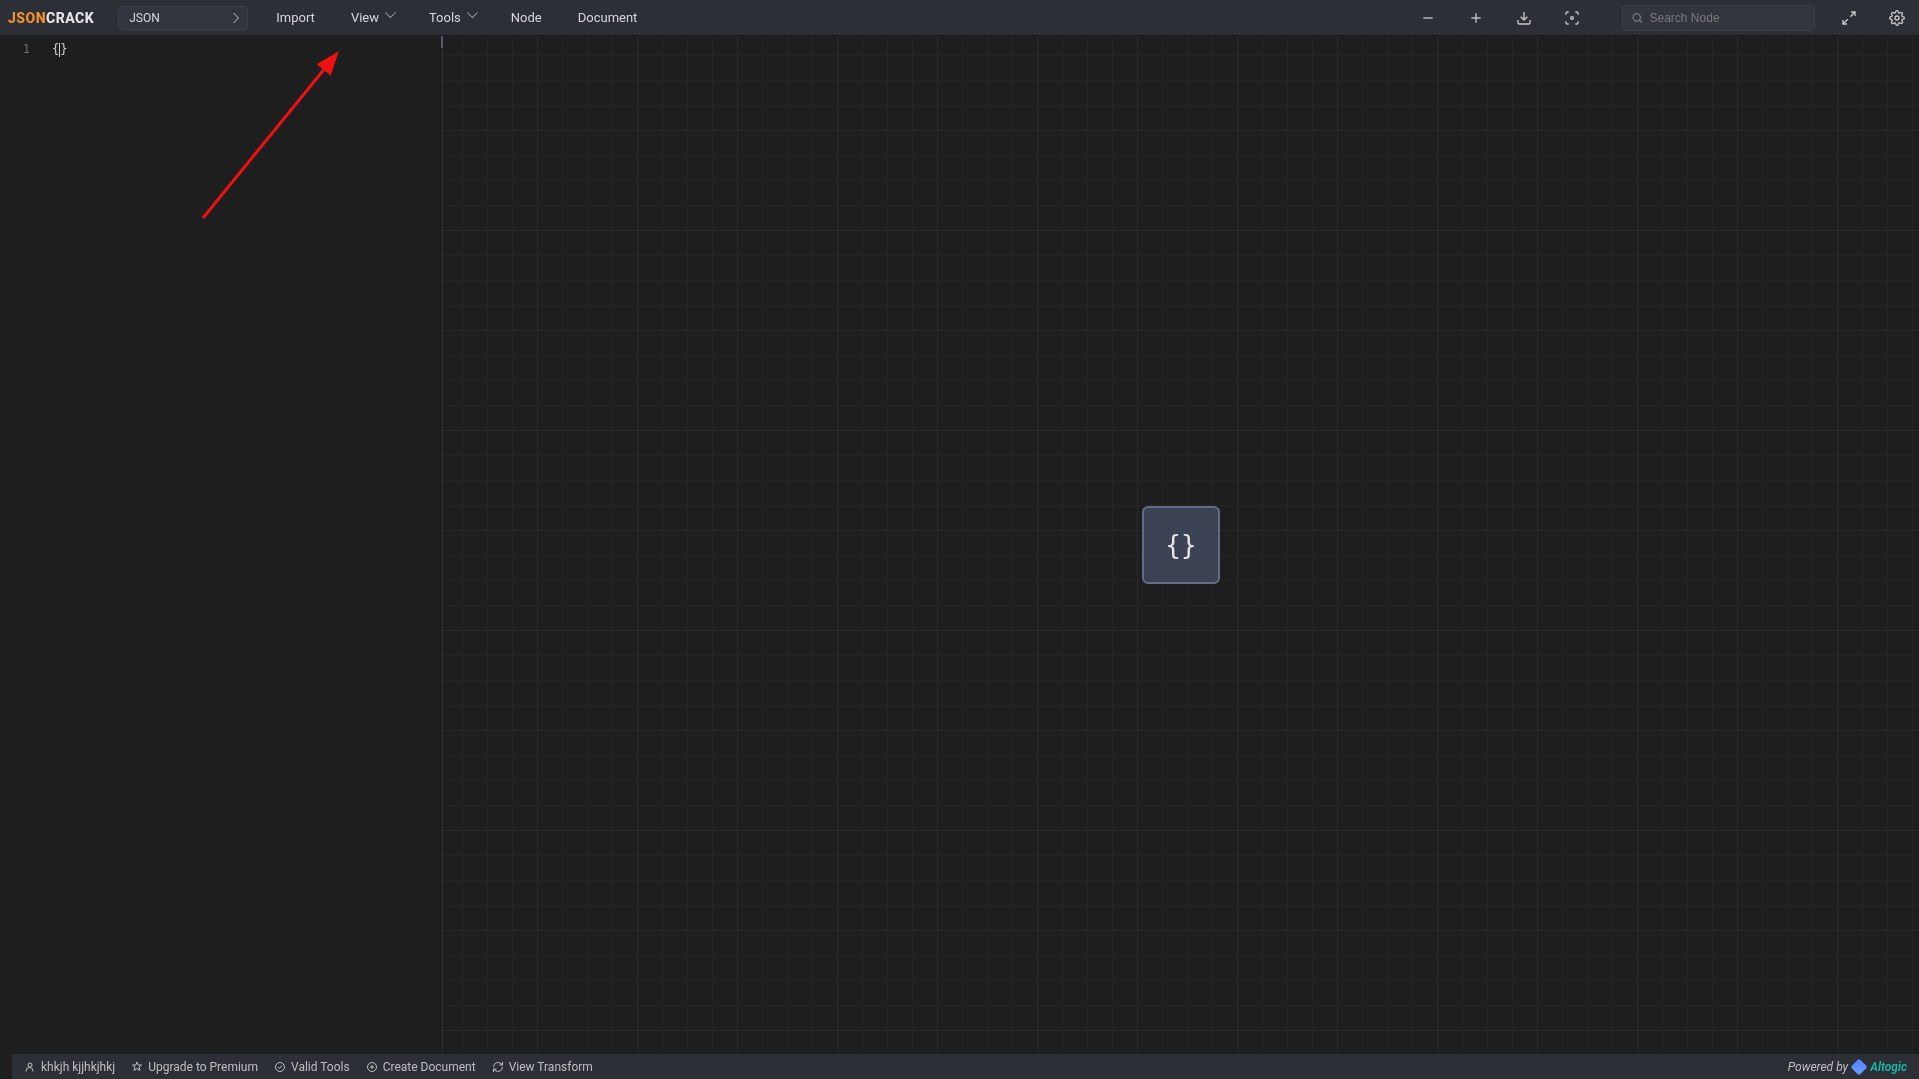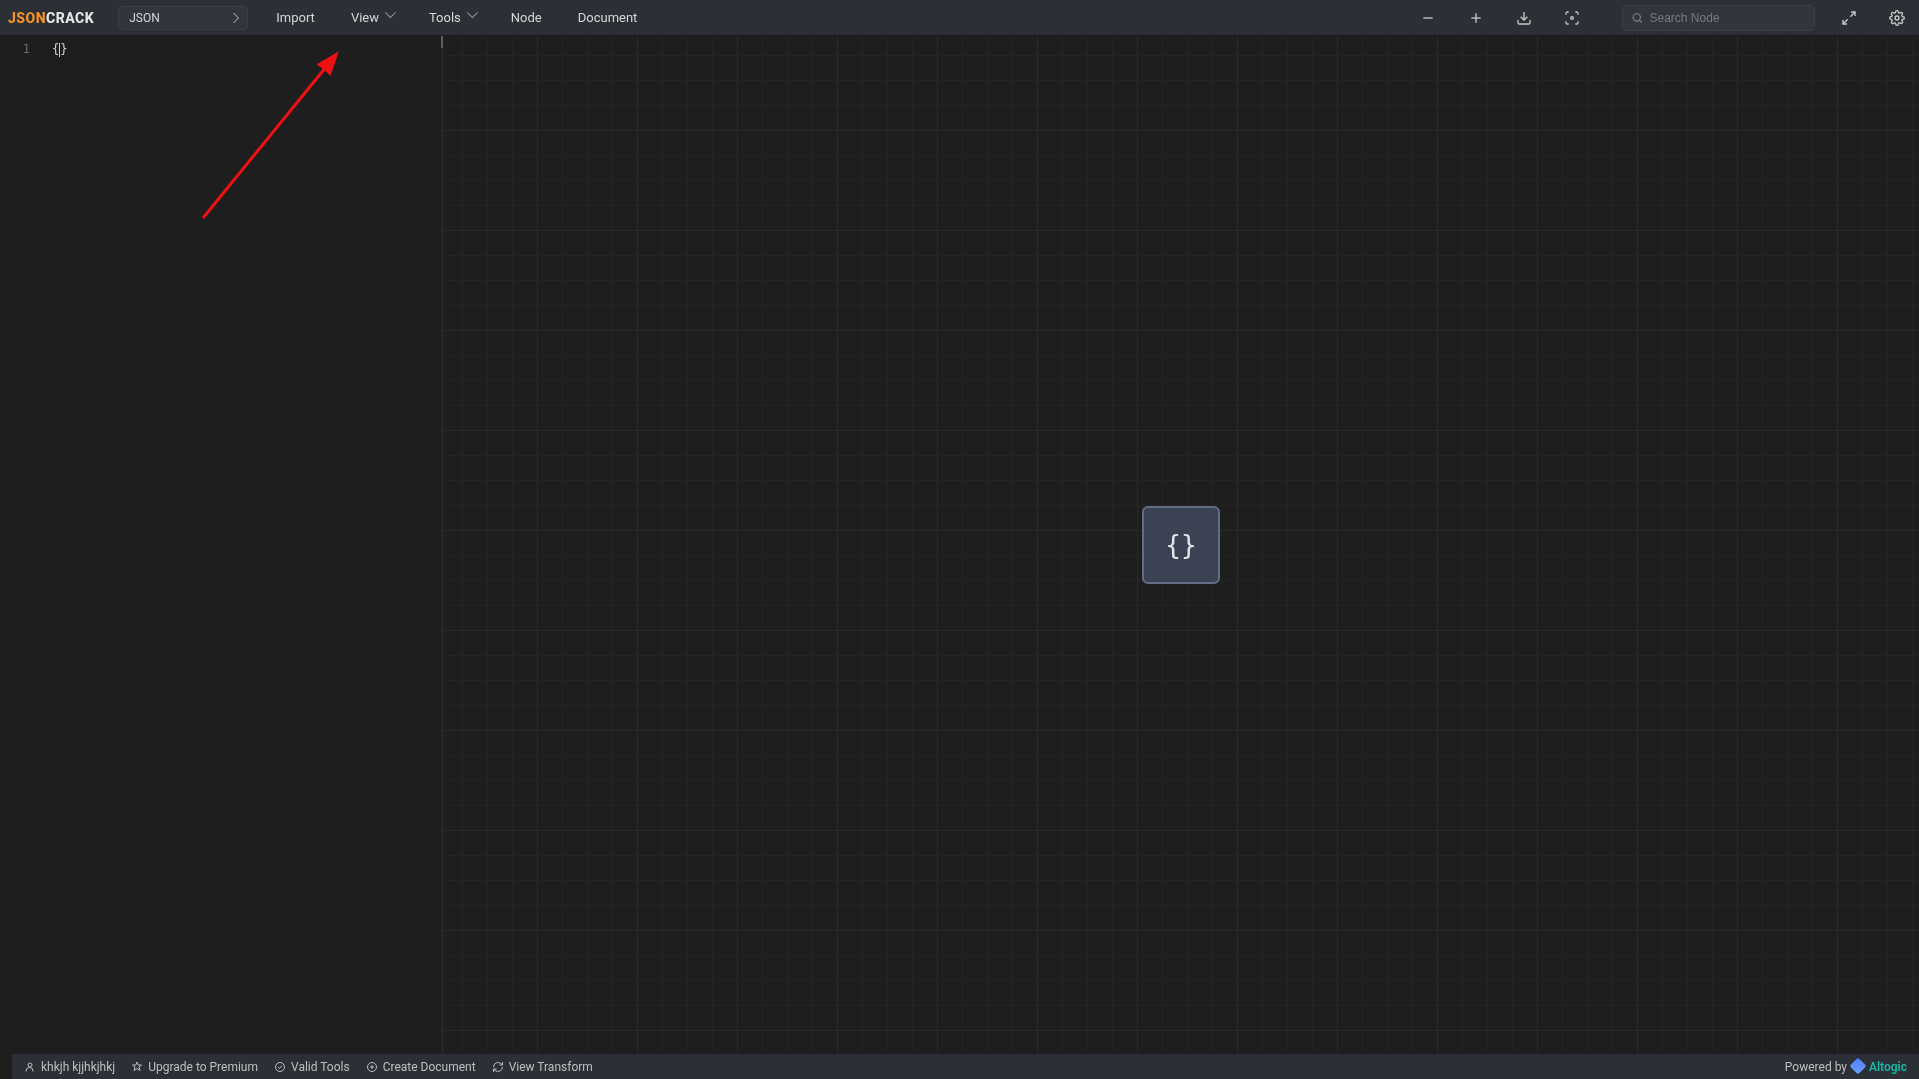--- a/index.html
+++ b/index.html
@@ -194,21 +194,21 @@
     align-items: center;
     padding: 0 12px;
     gap: 16px;
     font-size: 12px;
     color: #bfbfbf;
     border-top: 1px solid #1a1c20;
     margin-left: 12px;
   }
   .bb-item { display: flex; align-items: center; gap: 5px; cursor: pointer; }
   .bb-spacer { flex: 1; }
-  .powered { display: flex; gap: 5px; }
+  .powered { display: flex; align-items: center; gap: 5px; font-style: italic; }
   .powered .brand { color: #14b8a6; font-weight: 600; }
   .altogic-icon {
     width: 12px; height: 12px;
     transform: rotate(45deg);
     background: linear-gradient(135deg, #4f7fff 0%, #6aa0ff 100%);
     border-radius: 2px;
   }
   .small-icon { width: 12px; height: 12px; display: inline-flex; align-items: center; justify-content: center; }
 </style>
 </head>

